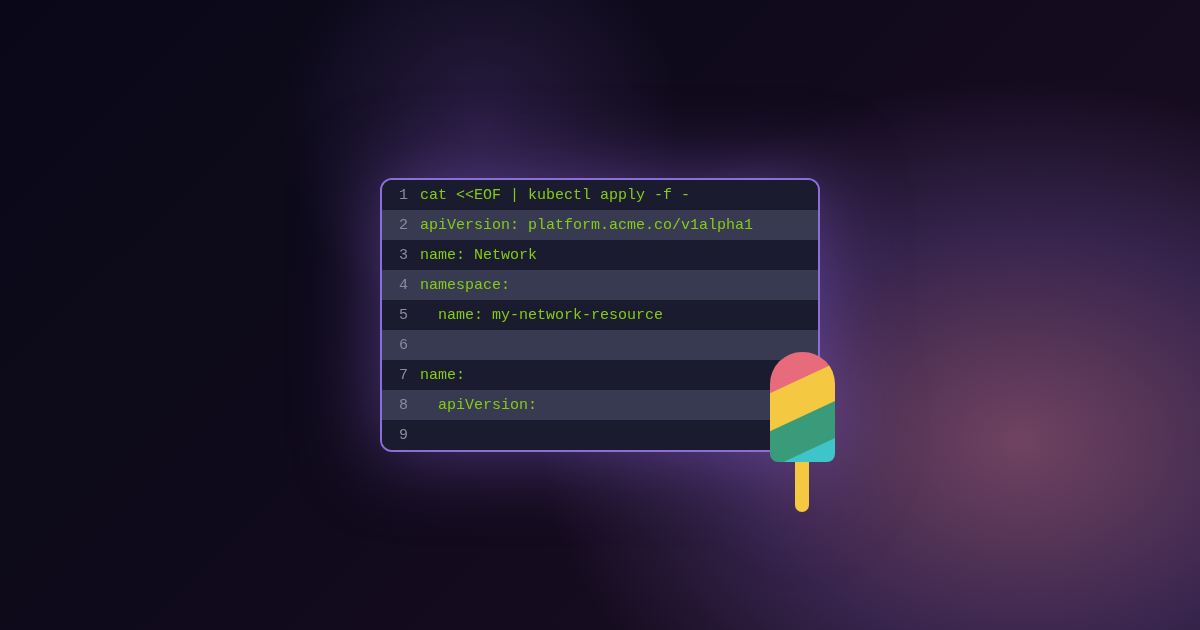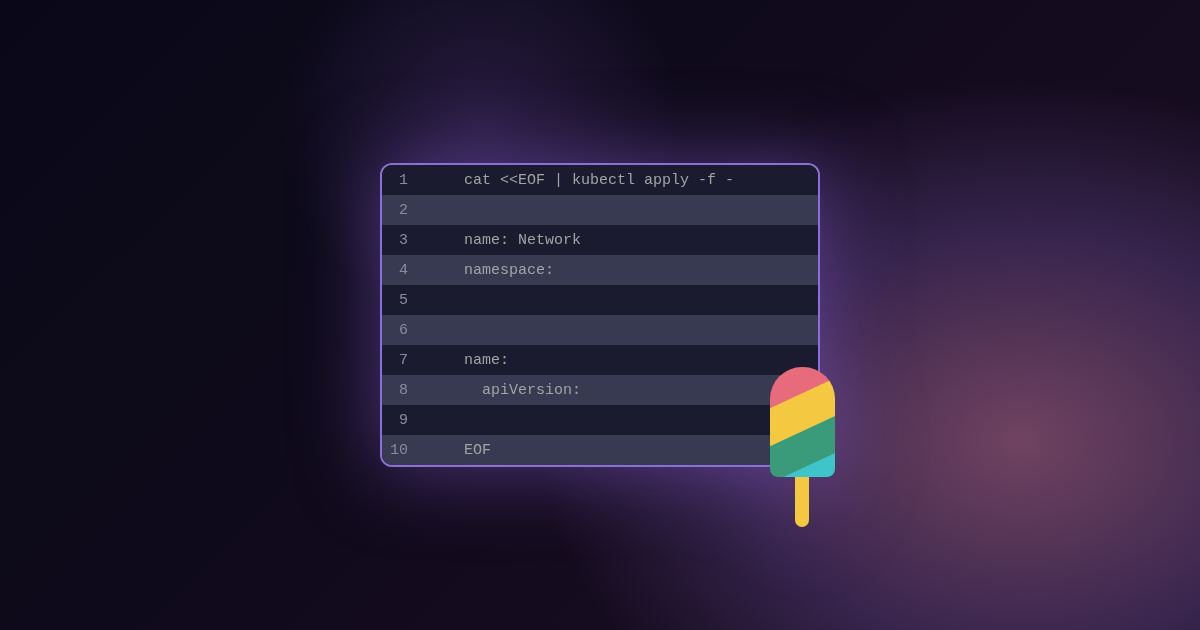--- a/index.html
+++ b/index.html
@@ -45,24 +45,23 @@
     }
     .line-number {
       color: #8a8ba0;
       width: 38px;
       text-align: right;
       padding-right: 12px;
       flex-shrink: 0;
       user-select: none;
     }
     .line-content {
-      color: #a3a3a3;
+      color: #84cc16;
       white-space: pre;
       padding-right: 20px;
-      margin-left: 44px;
     }
     .popsicle {
       position: absolute;
       right: -30px;
       bottom: -80px;
       width: 80px;
       height: 180px;
     }
     .popsicle-body {
       width: 65px;
@@ -108,50 +107,48 @@
 <body>
 
 <div class="code-wrapper">
   <div class="code-block">
     <div class="code-line">
       <span class="line-number">1</span>
       <span class="line-content">cat &lt;&lt;EOF | kubectl apply -f -</span>
     </div>
     <div class="code-line">
       <span class="line-number">2</span>
+      <span class="line-content">apiVersion: platform.acme.co/v1alpha1</span>
     </div>
     <div class="code-line">
       <span class="line-number">3</span>
       <span class="line-content">name: Network</span>
     </div>
     <div class="code-line">
       <span class="line-number">4</span>
       <span class="line-content">namespace:</span>
     </div>
     <div class="code-line">
       <span class="line-number">5</span>
+      <span class="line-content">  name: my-network-resource</span>
     </div>
     <div class="code-line">
       <span class="line-number">6</span>
     </div>
     <div class="code-line">
       <span class="line-number">7</span>
       <span class="line-content">name:</span>
     </div>
     <div class="code-line">
       <span class="line-number">8</span>
       <span class="line-content">  apiVersion:</span>
     </div>
     <div class="code-line">
       <span class="line-number">9</span>
     </div>
-    <div class="code-line">
-      <span class="line-number">10</span>
-      <span class="line-content">EOF</span>
-    </div>
   </div>
   <div class="popsicle">
     <div class="popsicle-body">
       <div class="stripe stripe-1"></div>
       <div class="stripe stripe-2"></div>
       <div class="stripe stripe-3"></div>
       <div class="stripe stripe-4"></div>
     </div>
     <div class="popsicle-stick"></div>
   </div>

